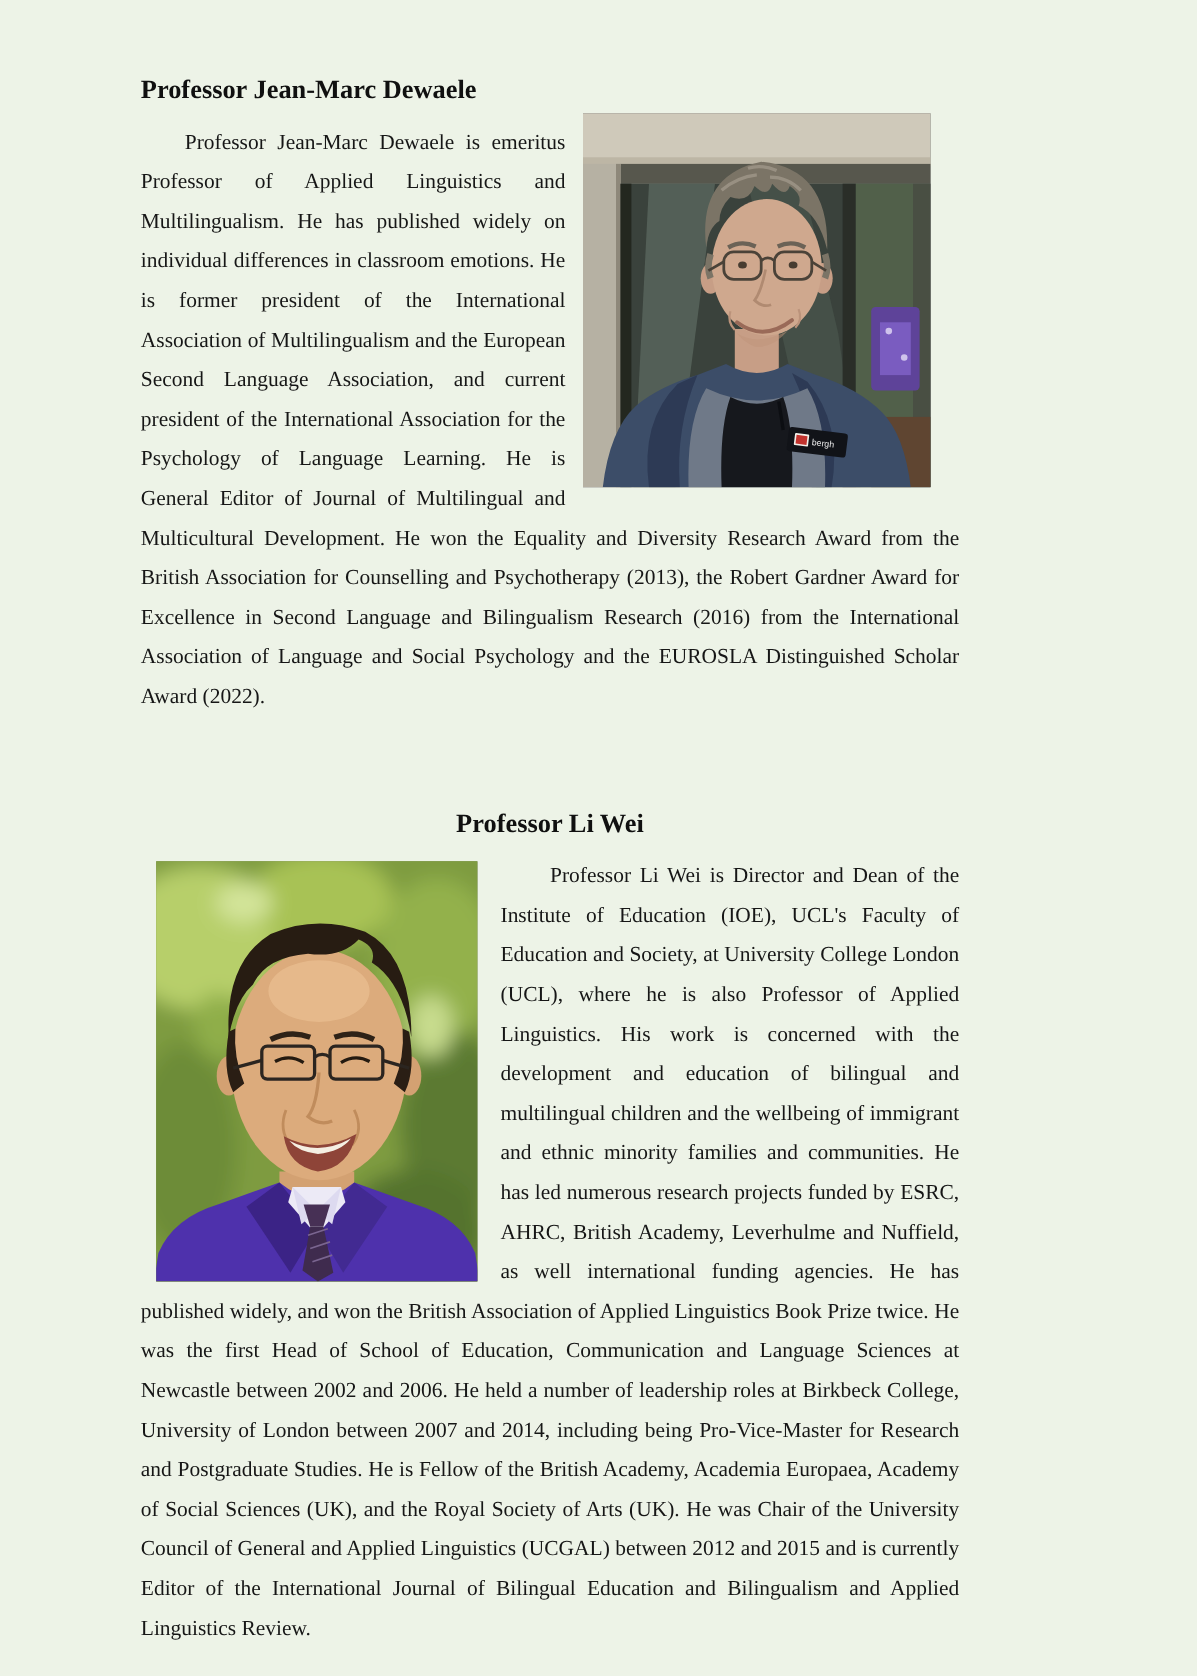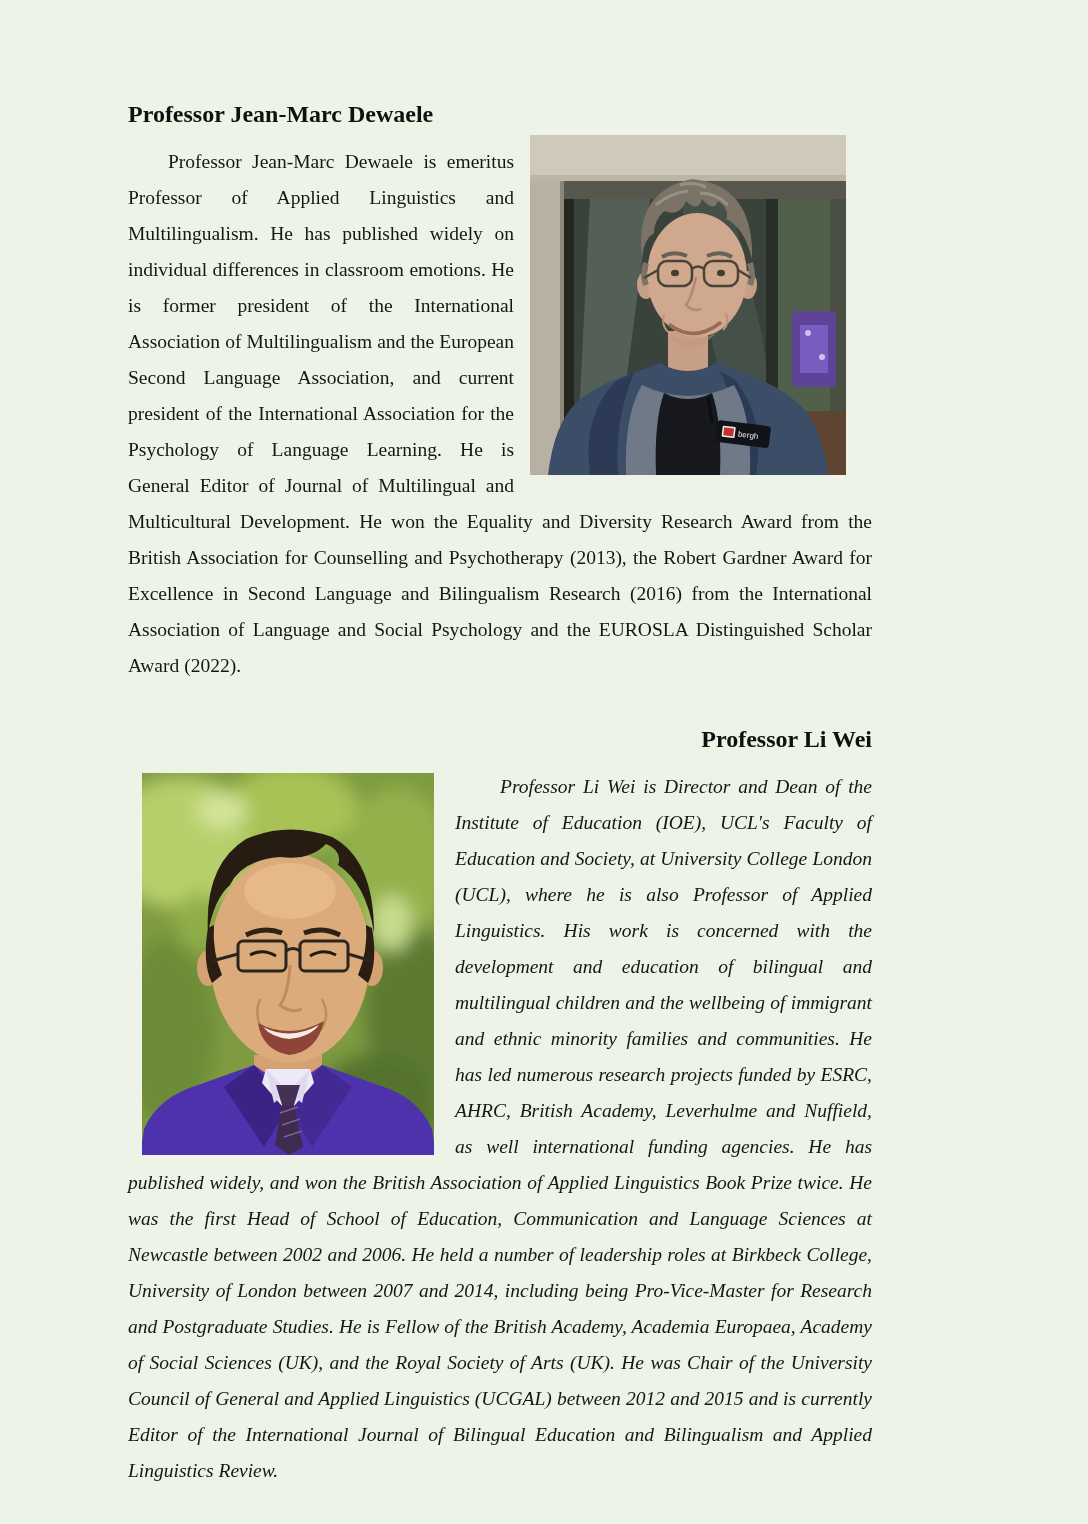--- a/index.html
+++ b/index.html
@@ -4,32 +4,32 @@
 <style>
   * { margin:0; padding:0; box-sizing:border-box; }
   html, body { width:1088px; }
   body {
     width:1088px; height:1524px;
     background:#edf3e7;
     color:#161616;
     font-family:"Liberation Serif","DejaVu Serif",serif;
     overflow:hidden;
   }
-  .page { width:1002px; height:1524px; padding:102px 130px 0 128px; }
+  .page { width:1002px; height:1524px; padding:70px 130px 0 128px; }
 
   .doc-title { font-size:24px; line-height:24px; font-weight:700; color:#101010; }
   .title-left  { text-align:left;  margin:0 0 18px 0; }
-  .title-right { text-align:right; margin:43px 0 18px 0; }
+  .title-right { text-align:center; margin:85px 0 18px 0; }
 
   .para { text-align:justify; font-size:19.5px; line-height:36px; }
   .para::after { content:""; display:block; clear:both; }
   .para-1 { min-height:468px; }
   .para-2 { min-height:612px; }
   .body-text-1 { text-indent:40px;font-family:Liberation Serif, serif; }
-  .body-text-2 { text-indent:45px;font-style:italic; }
+  .body-text-2 { text-indent:45px; }
 
   .photo { display:block; background:#888; }
   .photo svg { display:block; width:100%; height:100%; }
   .photo-right { float:right; width:316px; height:340px; margin:-9px 26px 14px 16px; }
   .photo-left  { float:left;  width:292px; height:382px; margin:4px 21px 6px 14px; }
 </style>
 </head>
 <body>
 
 <div class="page">

